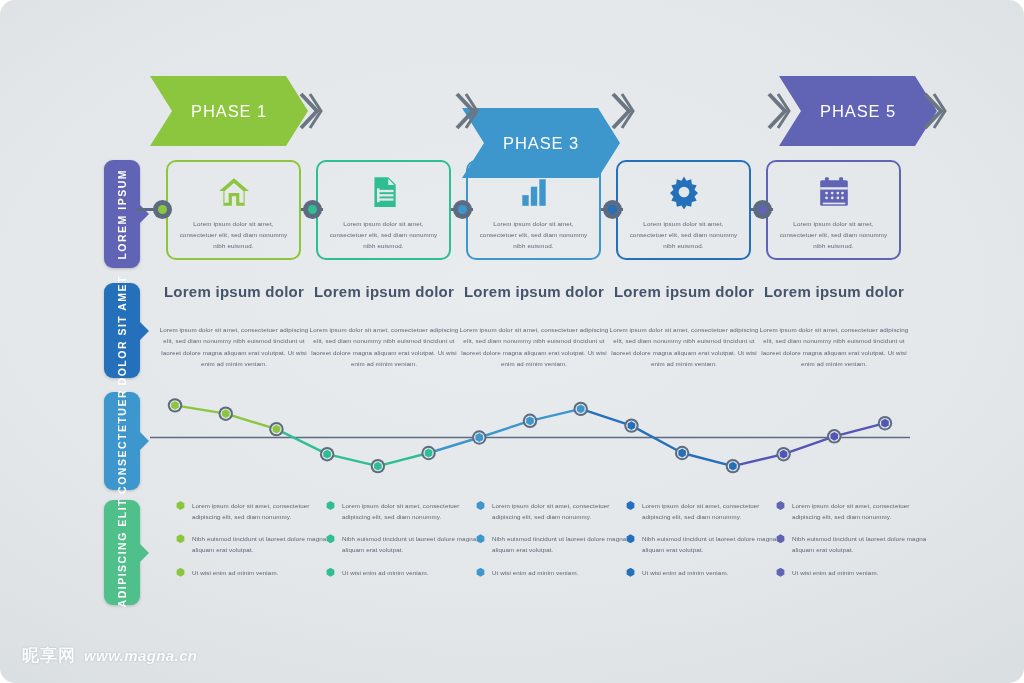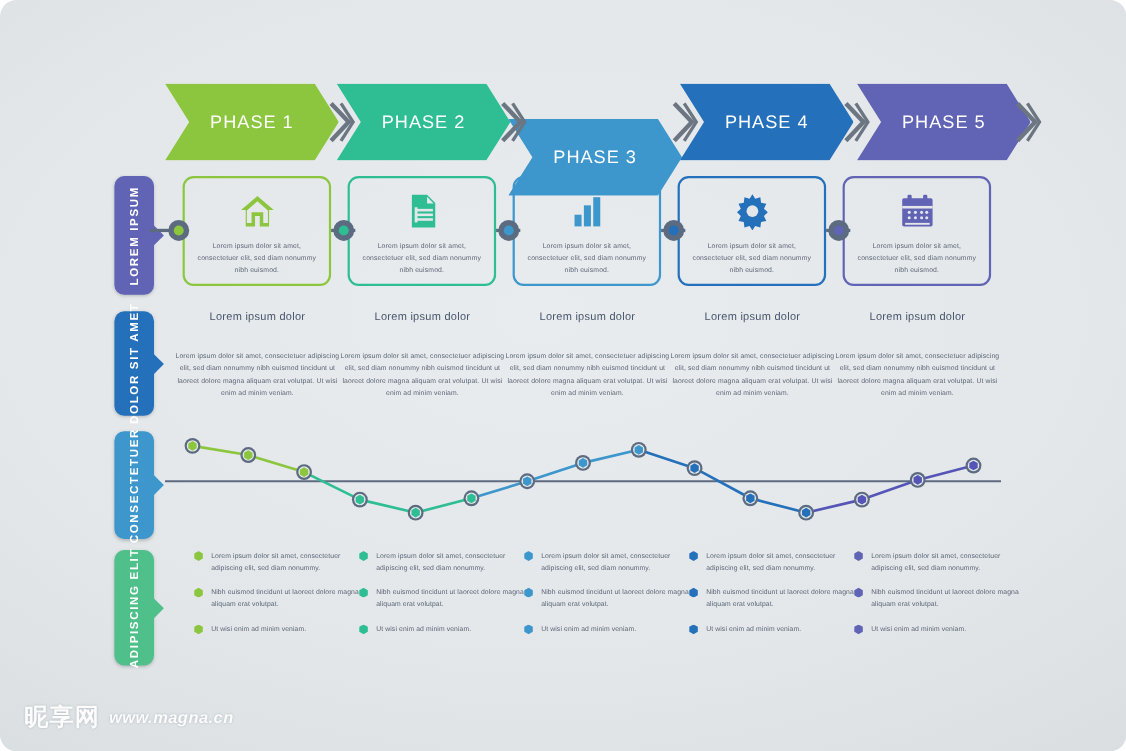--- a/index.html
+++ b/index.html
@@ -134,22 +134,22 @@
 
   
   .para-row { position: absolute; left: 0; top: 283px; width: 1024px; height: 95px; }
   .para {
     position: absolute;
     top: 0;
     width: 150px;
     text-align: center;
   }
   .para h3 {
-    font-size: 10px;
-    font-weight: 400;
+    font-size: 15px;
+    font-weight: 700;
     color: #46546b;
     letter-spacing: 0.25px;
     margin-bottom: 24px;
   }
   .para p {
     font-size: 6.2px;
     line-height: 1.85;
     color: #5a6475;
     letter-spacing: 0.12px;
   }
@@ -179,21 +179,21 @@
   .wm {
     position: absolute;
     left: 22px;
     bottom: 16px;
     display: flex;
     align-items: center;
     gap: 8px;
     opacity: 0.92;
   }
   .wm .cn {
-    font-size: 22px;
+    font-size: 17px;
     font-weight: 700;
     color: #ffffff;
     letter-spacing: 1px;
     text-shadow: 0 0 2px rgba(150,160,170,0.8);
   }
   .wm .url {
     font-size: 15px;
     font-style: italic;
     font-weight: 700;
     color: #ffffff;
@@ -213,28 +213,22 @@
 </style>
 </head>
 <body>
 
 <div class="canvas">
 
   <div class="phase-row" id="phaseRow">
       <div class="phase first" style="left: 0px; width: 158px; background: rgb(140, 198, 62);">
         <span>PHASE 1</span>
       </div>
-      <div class="phase" style="left: 156px; width: 158px; background: rgb(47, 190, 147);">
-        <span>PHASE 2</span>
-      </div>
       <div class="phase" style="left: 312px; width: 158px; background: rgb(61, 150, 204); margin-top: 32px;">
         <span>PHASE 3</span>
-      </div>
-      <div class="phase" style="left: 468px; width: 158px; background: rgb(37, 112, 186);">
-        <span>PHASE 4</span>
       </div>
       <div class="phase" style="left: 629px; width: 158px; background: rgb(97, 99, 181);">
         <span>PHASE 5</span>
       </div>
       <div class="chev" style="left: 149px;">
         <svg width="24" height="38" viewBox="0 0 24 38">
           <path d="M2 2 L18 19 L2 36" fill="none" stroke="#6c7682" stroke-width="4" stroke-linejoin="miter"></path>
           <path d="M11 2 L22 19 L11 36" fill="none" stroke="#6c7682" stroke-width="3" stroke-linejoin="miter"></path>
         </svg>
       </div>

